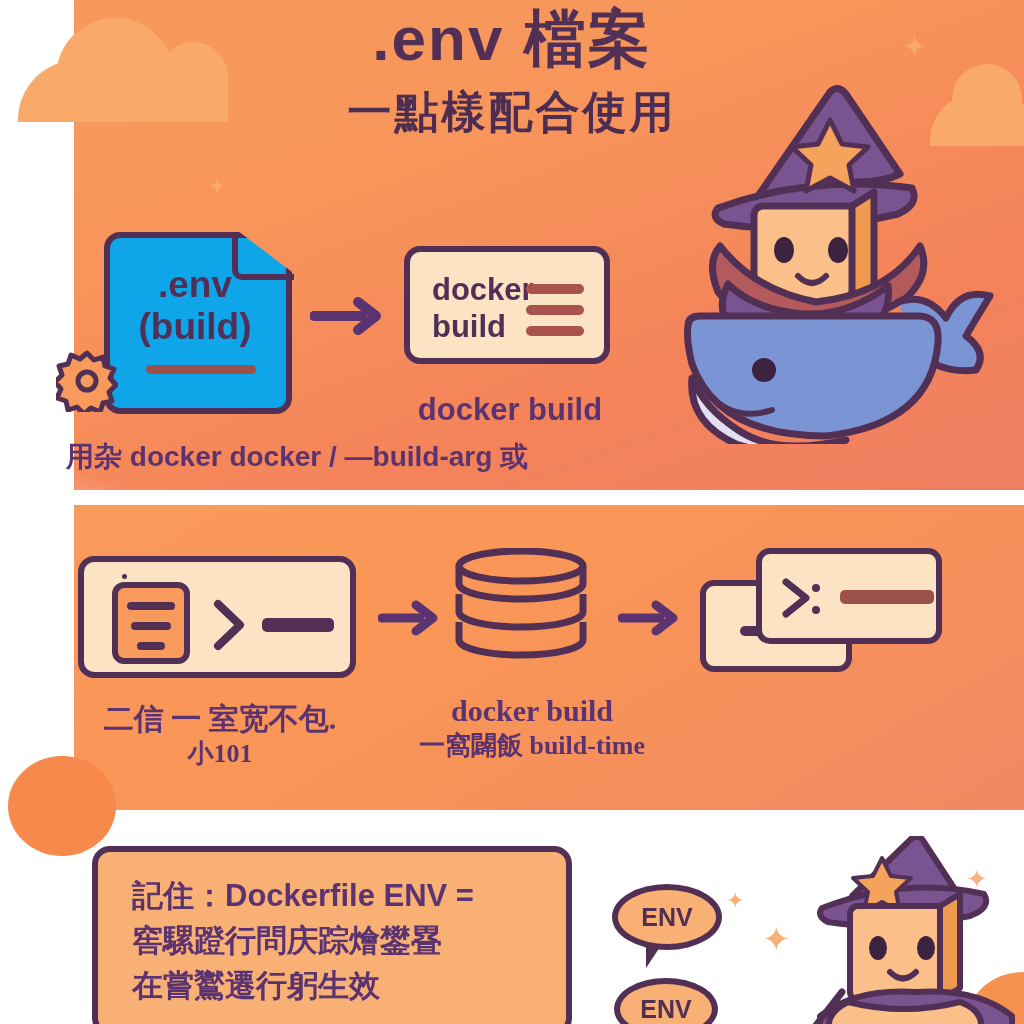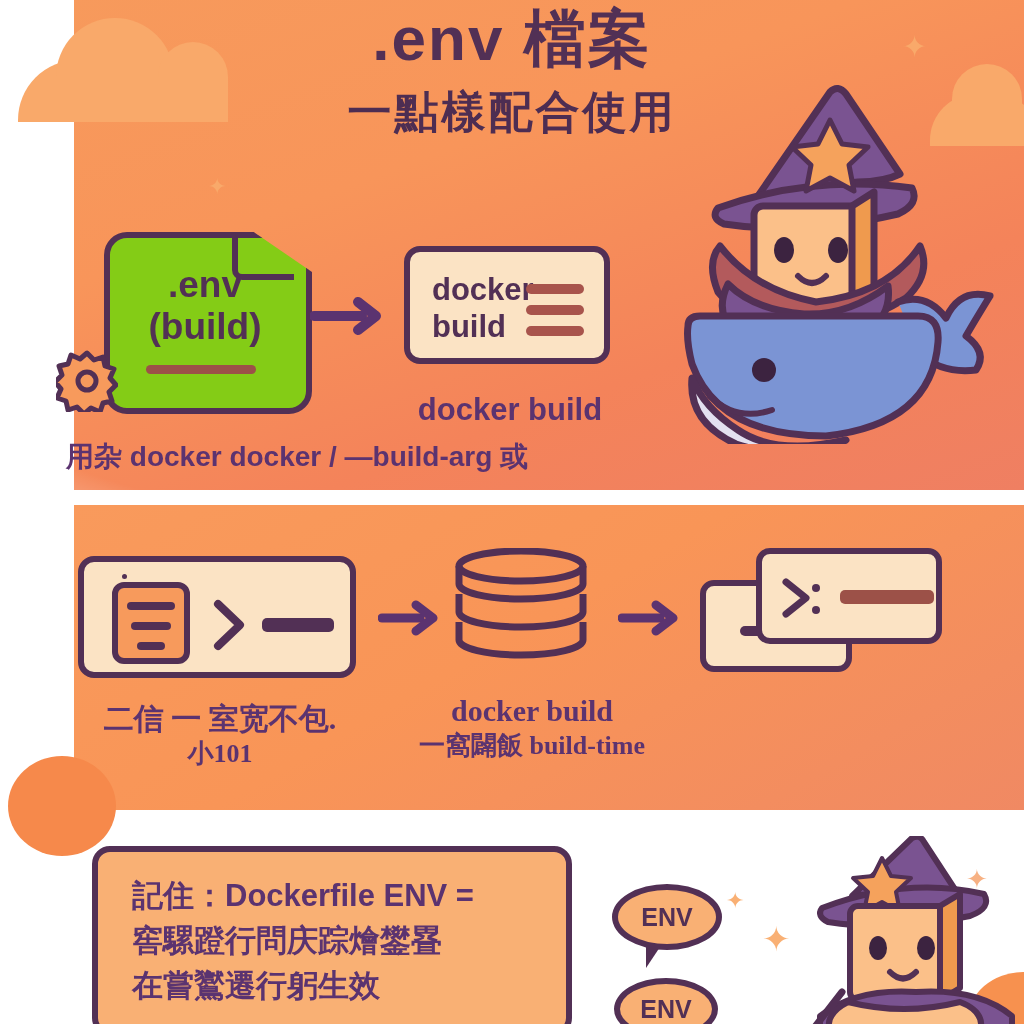--- a/index.html
+++ b/index.html
@@ -49,22 +49,22 @@
   }
 
   
   .card{
     background:#fbe3c4;border:6px solid #523055;border-radius:16px;
     box-sizing:border-box;position:absolute;
   }
 
   
   .filecard{
-    left:104px;top:232px;width:208px;height:182px;
-    background:#84cc16;border:6px solid #523055;border-radius:23px;box-sizing:border-box;
+    left:104px;top:232px;width:188px;height:182px;
+    background:#0ea5e9;border:6px solid #523055;border-radius:16px;box-sizing:border-box;
     position:absolute;
     clip-path:polygon(0 0,72% 0,100% 22%,100% 100%,0 100%);
   }
   .fold{
     position:absolute;left:232px;top:232px;width:62px;height:48px;
     border-left:6px solid #523055;border-bottom:6px solid #523055;
     border-bottom-left-radius:10px;background:transparent;box-sizing:border-box;
   }
   .filecard .ftxt{
     position:absolute;left:0;right:6px;top:26px;text-align:center;

